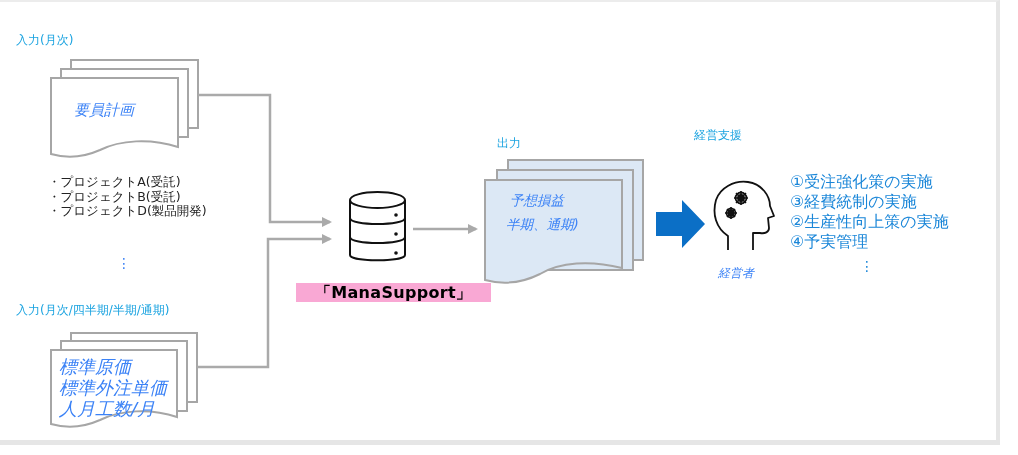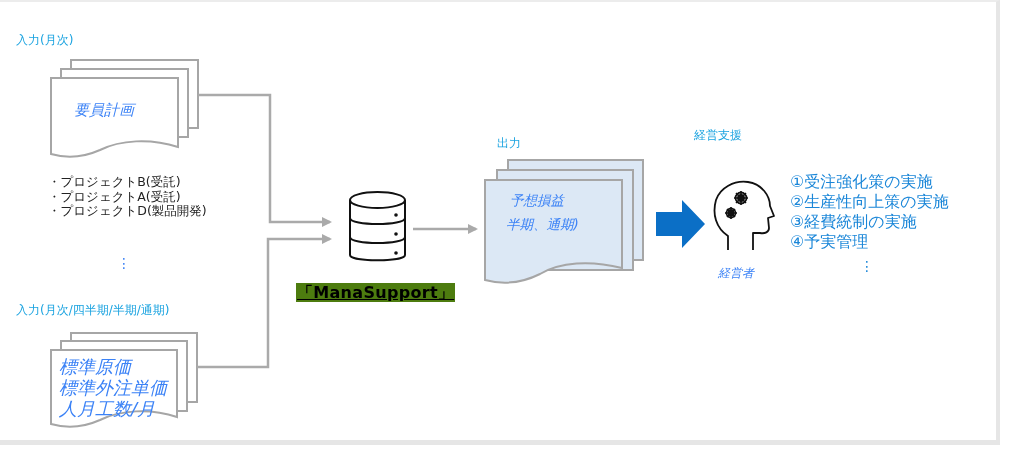--- a/index.html
+++ b/index.html
@@ -6,22 +6,22 @@
   body { width:1018px; height:455px; position:relative; overflow:hidden;
          font-family:"DejaVu Sans", sans-serif; }
   .frame { position:absolute; left:0; top:0; width:1000px; height:445px;
            border-right:4px solid #e6e6e6; border-bottom:5px solid #e6e6e6;
            border-top:2px solid #ececec; background:#fff; box-sizing:border-box; }
   .abs { position:absolute; }
   .blue-label { color:#1aa3e0; font-size:12px; white-space:nowrap; }
   .txt { color:#3b82f6; white-space:nowrap;font-style:italic; }
   svg.layer { position:absolute; left:0; top:0; }
   .proj-list { font-size:12.5px; line-height:14.5px; color:#222; }
-  .ms-label { font-size:16px; font-weight:bold; color:#000; background:#4d7c0f;
-              text-decoration:underline; padding:0 1px; letter-spacing:0.3px; }
+  .ms-label { font-size:16px; font-weight:bold; color:#000; background:#f9a8d4;
+              padding:0 19px; letter-spacing:0.3px; }
   .support-list { font-size:16px; line-height:20px; color:#1a86d8; }
 </style>
 </head>
 <body>
 
 <div class="frame"></div>
 
 <svg class="layer" width="1018" height="455">
   <defs>
     <marker id="arrowGray" markerWidth="10" markerHeight="10" refX="8" refY="5" orient="auto" markerUnits="userSpaceOnUse">
@@ -71,22 +71,22 @@
     <circle cx="731" cy="213" r="2.5"></circle>
     <path d="M731,207 L731,219 M725,213 L737,213 M727,209 L735,217 M735,209 L727,217" stroke-width="1.6"></path>
     <circle cx="731" cy="213" r="4.5"></circle>
   </g>
 </svg>
 
 <div class="abs blue-label" style="left:16px;top:32px;">入力(月次)</div>
 <div class="abs txt" style="left:74px;top:101px;font-size:15px;">要員計画</div>
 
 <div class="abs proj-list" style="left:48px;top:175px;">
+  <div>・プロジェクトA(受託)</div>
   <div>・プロジェクトB(受託)</div>
-  <div>・プロジェクトA(受託)</div>
   <div>・プロジェクトD(製品開発)</div>
 </div>
 <div class="abs txt" style="left:117px;top:255px;font-size:14px;">⋮</div>
 
 <div class="abs blue-label" style="left:16px;top:302px;">入力(月次/四半期/半期/通期)</div>
 <div class="abs txt" style="left:51px;top:356px;font-size:18px;line-height:21px;margin-left:8px;">
   <div>標準原価</div>
   <div>標準外注単価</div>
   <div>人月工数/月</div>
 </div>
@@ -99,17 +99,17 @@
 <div class="abs txt" style="left:510px;top:192px;font-size:13.5px;">予想損益</div>
 <div class="abs txt" style="left:497px;top:214px;font-size:13.5px;line-height:20px;">
   <div style="padding-left:9px;">半期、通期)</div>
 </div>
 
 <div class="abs blue-label" style="left:694px;top:127px;">経営支援</div>
 <div class="abs txt" style="left:718px;top:265px;font-size:12px;">経営者</div>
 
 <div class="abs support-list" style="left:790px;top:172px;">
   <div>①受注強化策の実施</div>
+  <div>③経費統制の実施</div>
   <div>②生産性向上策の実施</div>
-  <div>③経費統制の実施</div>
   <div>④予実管理</div>
 </div>
 <div class="abs" style="left:860px;top:258px;font-size:14px;color:#1a86d8;">⋮</div>
 
 </body></html>

